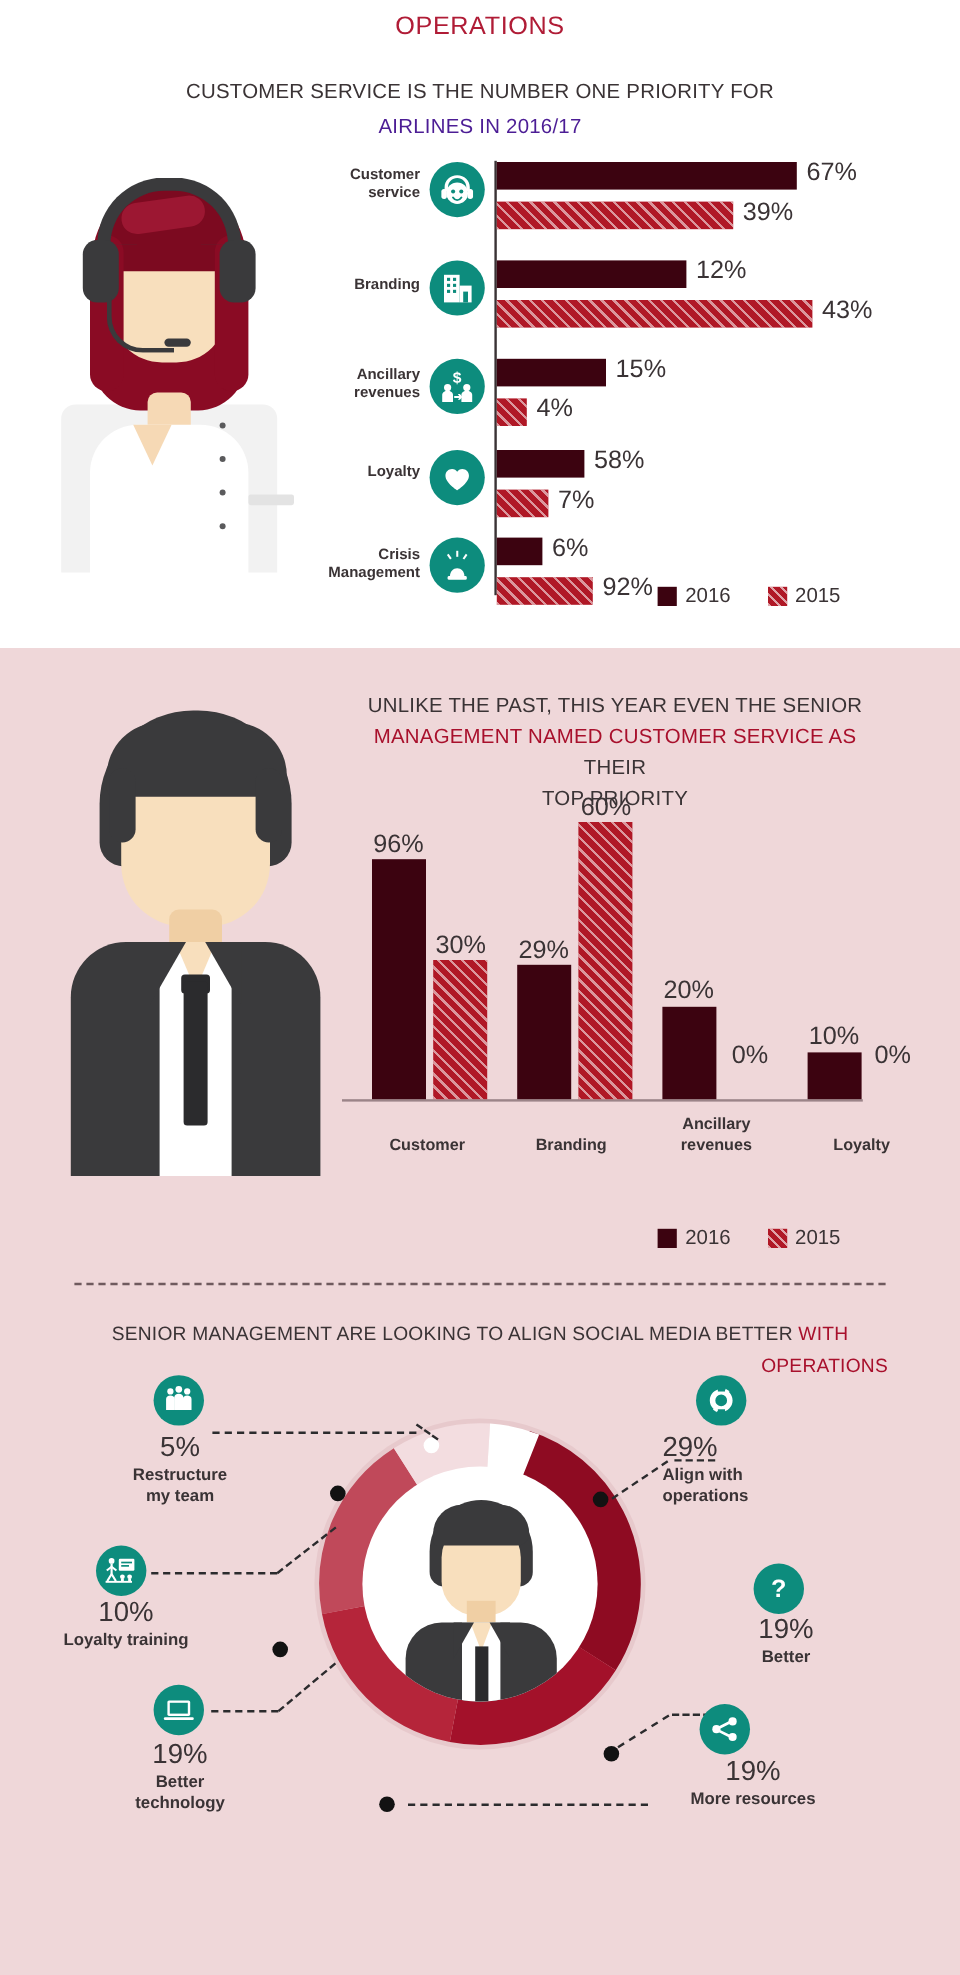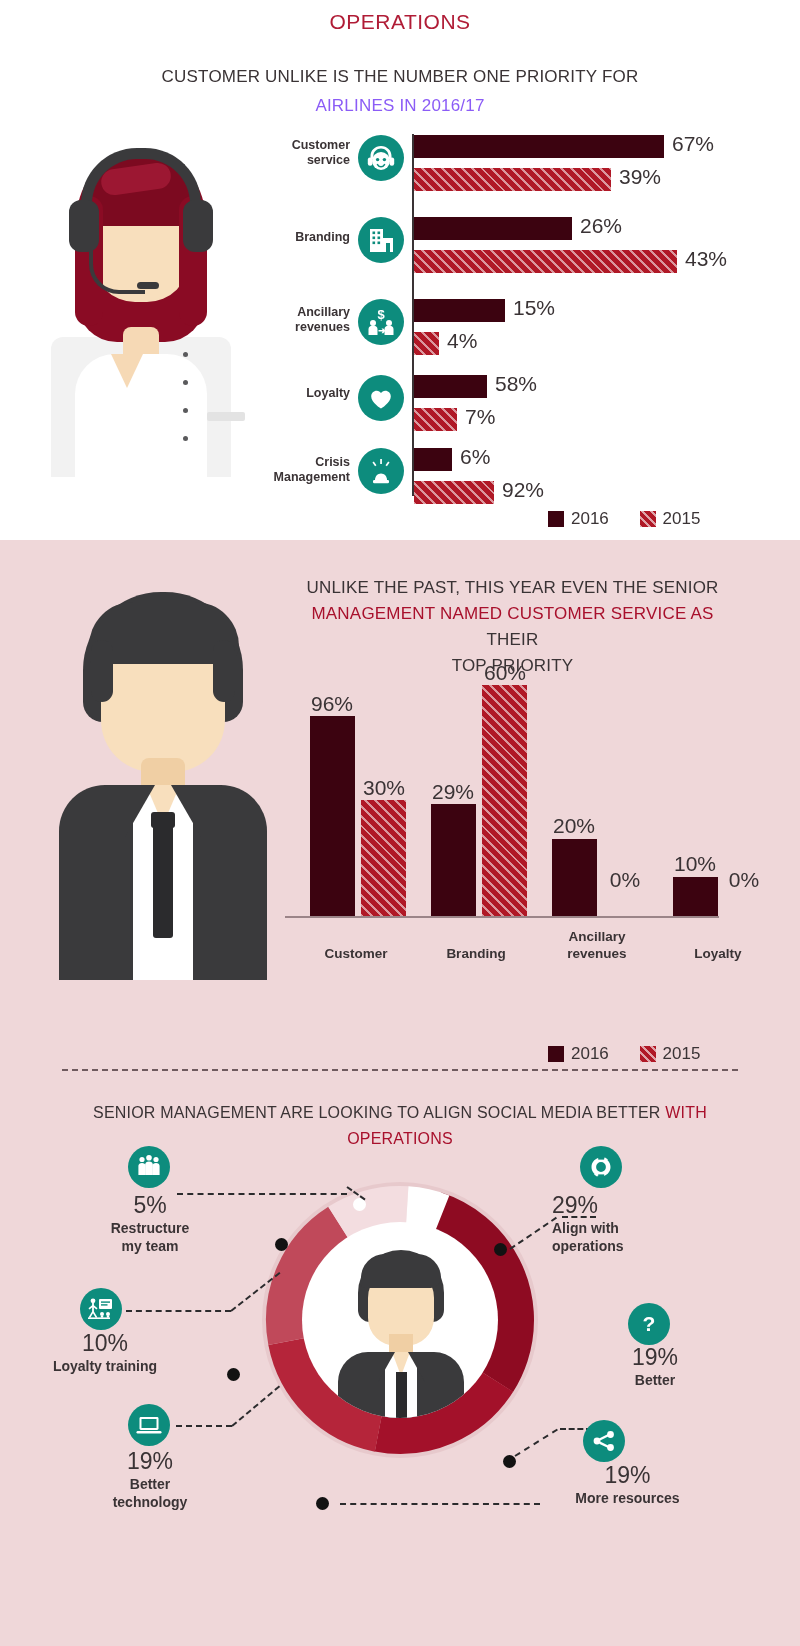--- a/index.html
+++ b/index.html
@@ -15,21 +15,21 @@
   
   .sec1{position:absolute;left:0;top:0;width:800px;height:540px;background:#ffffff;}
   .sec-title{
     position:absolute;left:0;top:10px;width:800px;text-align:center;
     color:#b01c36;font-size:21px;letter-spacing:.5px;font-weight:400;
   }
   .sec1-sub{
     position:absolute;left:0;top:62px;width:800px;text-align:center;
     font-size:17px;color:#3a3335;line-height:29px;letter-spacing:.2px;
   }
-  .sec1-sub .hl{color:#8b5cf6;}
+  .sec1-sub .hl{color:#4c1d95;}
 
   
   .op-wrap{position:absolute;left:45px;top:122px;width:190px;height:355px;}
   .op-body{position:absolute;left:6px;top:215px;width:180px;height:140px;background:#f2f2f2;border-radius:12px 12px 0 0;}
   .op-shirt{position:absolute;left:30px;top:232px;width:132px;height:124px;background:#ffffff;border-radius:40px 40px 0 0;}
   .op-collarL{position:absolute;left:66px;top:232px;width:0;height:0;border-left:16px solid transparent;border-right:16px solid transparent;border-top:34px solid #f6d9b5;}
   .op-neck{position:absolute;left:78px;top:205px;width:36px;height:44px;background:#f6d9b5;border-radius:8px;}
   .op-hair-back{position:absolute;left:32px;top:30px;width:128px;height:190px;background:#8a0b24;border-radius:64px 64px 40px 40px;}
   .op-face{position:absolute;left:48px;top:52px;width:96px;height:128px;background:#f8dfbd;border-radius:48px 48px 42px 42px;}
   .op-hair-top{position:absolute;left:40px;top:30px;width:112px;height:74px;background:#7c0a20;border-radius:58px 58px 14px 14px;}
@@ -56,21 +56,21 @@
   .bar.y2015{
     background:#b01826;
     background-image:repeating-linear-gradient(45deg, rgba(255,255,255,.55) 0 2px, rgba(255,255,255,0) 2px 7px);
   }
   .bval{position:absolute;font-size:21px;color:#3a3335;}
 
   .legend{position:absolute;font-size:17px;color:#3a3335;}
   .legend .sw{display:inline-block;width:16px;height:16px;vertical-align:-3px;margin-right:7px;}
   .legend .sw.y2016{background:#3c0310;}
   .legend .sw.y2015{background:#b01826;background-image:repeating-linear-gradient(45deg, rgba(255,255,255,.6) 0 2px, rgba(255,255,255,0) 2px 6px);}
-  .legend .itm{display:inline-block;margin-left:26px;margin-top:22px;}
+  .legend .itm{display:inline-block;margin-left:26px;}
 
   
   .sec2{position:absolute;left:0;top:540px;width:800px;height:1106px;background:#efd7d9;}
   .sec2-head{
     position:absolute;left:285px;top:575px;width:455px;text-align:center;
     font-size:17px;color:#3a3335;line-height:26px;letter-spacing:.2px;
   }
   .sec2-head .hl{color:#a8102c;}
 
   
@@ -98,21 +98,21 @@
   .vval{position:absolute;font-size:21px;color:#3a3335;text-align:center;width:70px;}
   .vcat{position:absolute;bottom:0;width:120px;text-align:center;font-size:13.5px;font-weight:bold;color:#3a3335;line-height:17px;}
 
   .dashsep{position:absolute;left:62px;top:1069px;width:676px;height:0;border-top:2px dashed #6f5a5e;}
 
   
   .sec3-head{
     position:absolute;left:60px;top:1100px;width:680px;text-align:center;
     font-size:16px;color:#3a3335;line-height:26px;letter-spacing:.2px;
   }
-  .sec3-head .hl{color:#a8102c;}
+  .sec3-head .hl{color:#a8102c;text-align:right;}
 
   .donut{position:absolute;left:245px;top:1165px;width:310px;height:310px;}
   .donut svg{display:block;}
   .donut-person{position:absolute;left:57px;top:57px;width:196px;height:196px;border-radius:50%;background:#ffffff;overflow:hidden;}
   .dp-hair{position:absolute;left:56px;top:28px;width:86px;height:72px;background:#3a3a3c;border-radius:43px 43px 12px 12px;}
   .dp-face{position:absolute;left:66px;top:44px;width:66px;height:80px;background:#f8dfbd;border-radius:32px 32px 28px 28px;}
   .dp-fringe{position:absolute;left:59px;top:32px;width:80px;height:34px;background:#3a3a3c;border-radius:38px 38px 16px 6px;}
   .dp-neck{position:absolute;left:87px;top:112px;width:24px;height:26px;background:#f0cfa4;}
   .dp-jacket{position:absolute;left:36px;top:130px;width:126px;height:80px;background:#3a3a3c;border-radius:30px 30px 0 0;}
   .dp-shirt{position:absolute;left:83px;top:130px;width:32px;height:80px;background:#ffffff;}
@@ -134,21 +134,21 @@
 </head>
 <body>
 
 <div class="page">
 
   <div class="sec1">
 
     <div class="sec-title">OPERATIONS</div>
 
     <div class="sec1-sub">
-      <div>CUSTOMER UNLIKE IS THE NUMBER ONE PRIORITY FOR</div>
+      <div>CUSTOMER SERVICE IS THE NUMBER ONE PRIORITY FOR</div>
       <div class="hl">AIRLINES IN 2016/17</div>
     </div>
 
     <div class="op-wrap">
       <div class="op-body"></div>
       <div class="op-hair-back"></div>
       <div class="op-neck"></div>
       <div class="op-shirt"></div>
       <div class="op-collarL"></div>
       <div class="op-face"></div>
@@ -203,21 +203,21 @@
                 <rect x="19.5" y="14.5" width="2.6" height="2.6" fill="#0d8c7d"></rect>
                 <rect x="14.5" y="19.5" width="2.6" height="2.6" fill="#0d8c7d"></rect>
                 <rect x="19.5" y="19.5" width="2.6" height="2.6" fill="#0d8c7d"></rect>
                 <rect x="14.5" y="24.5" width="2.6" height="2.6" fill="#0d8c7d"></rect>
                 <rect x="19.5" y="24.5" width="2.6" height="2.6" fill="#0d8c7d"></rect>
                 <rect x="28" y="26" width="4" height="9" fill="#0d8c7d"></rect>
               </g>
             </svg>
         </div>
         <div class="bar y2016" style="top:9px;width:158px"></div>
-        <div class="bval" style="left:340px;top:6px">26%</div>
+        <div class="bval" style="left:340px;top:6px">12%</div>
         <div class="bar y2015" style="top:42px;width:263px"></div>
         <div class="bval" style="left:445px;top:39px">43%</div>
       </div>
 
       <div class="b-row" style="top:153px">
         <div class="b-cat" style="top:22px">Ancillary<br>revenues</div>
         <div class="b-ico" style="top:16px">
           <svg viewBox="0 0 46 46">
               <g fill="#fff">
                 <text x="23" y="20" font-size="13" font-family="Liberation Sans, sans-serif" text-anchor="middle" font-weight="bold">$</text>

